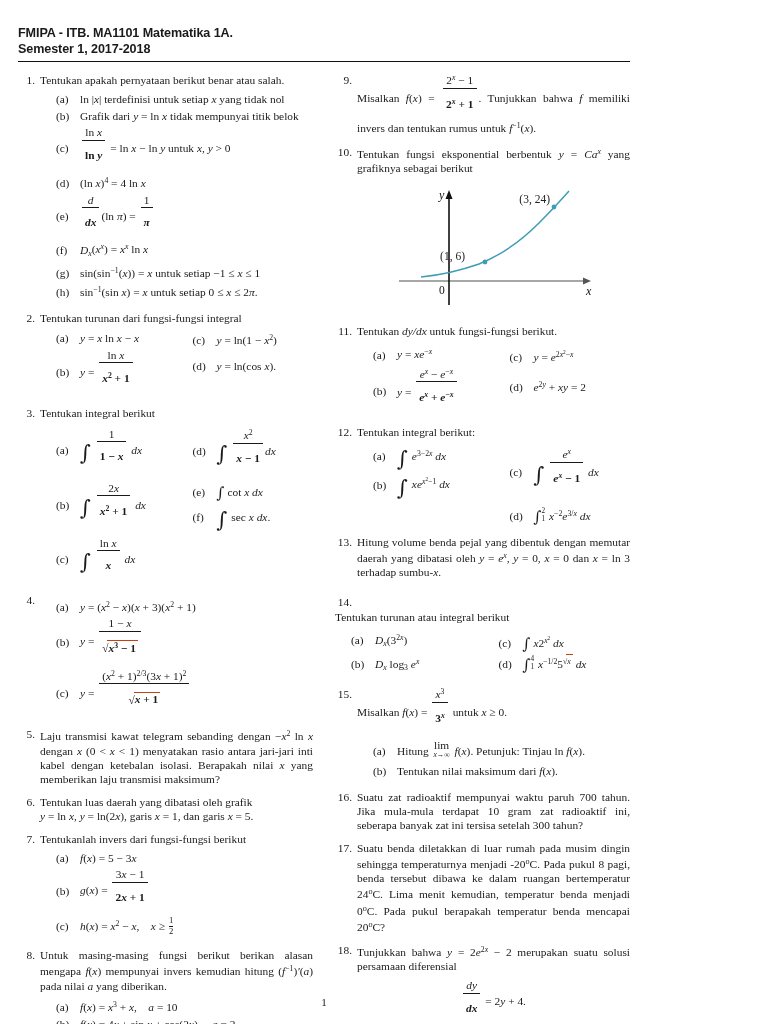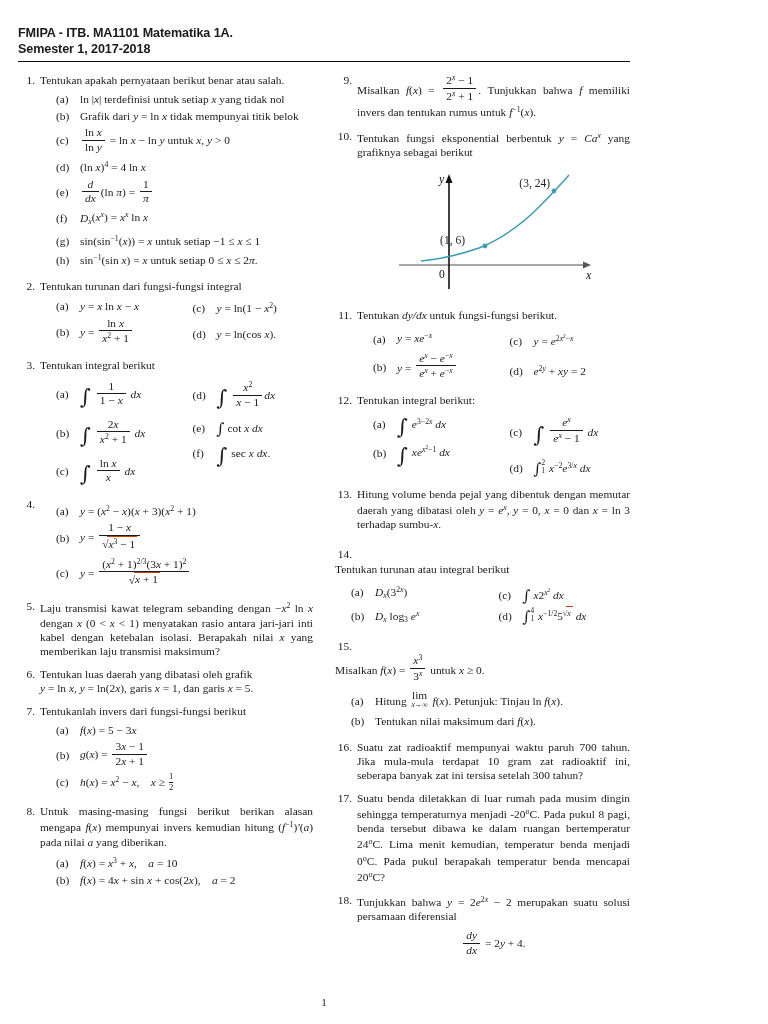--- a/index.html
+++ b/index.html
@@ -101,21 +101,21 @@
   }
   .up { font-style: normal; }
   .frac {
     display: inline-block;
     vertical-align: -0.55em;
     text-align: center;
     margin: 0 2px;
     line-height: 1.18;
   }
   .frac .num { display: block; padding: 0 3px; }
-  .frac .den { display: block; border-top: 1px solid #1a1a1a; padding: 0 3px; }
+  .frac .den { display: block; border-top: 1px solid #1a1a1a; padding: 8px 3px; font-weight: bold; }
   .tfrac {
     display: inline-block;
     vertical-align: -0.4em;
     text-align: center;
     font-size: 0.76em;
     line-height: 1.1;
     margin: 0 1px;
   }
   .tfrac .num { display: block; }
   .tfrac .den { display: block; border-top: 1px solid #1a1a1a; }
@@ -507,21 +507,21 @@
               </div>
               <div class="sub" style="margin-top:4px;">
                 <div class="sublabel">(d)</div>
                 <div class="subbody"><span class="intg-sm">∫</span><span class="limits"><span class="top">4</span><span class="bot">1</span></span> <span class="m">x</span><sup>−1/2</sup>5<sup><span class="radical">√</span><span class="sqrt m">x</span></sup> <span class="m">dx</span></div>
               </div>
             </div>
           </div>
         </div>
       </div>
 
-      <div class="q" style="margin-top:7px;flex-direction:column;">
+      <div class="q" style="margin-top:7px;">
         <div class="qnum">15.</div>
         <div class="qbody">
           <div class="ptext">Misalkan <span class="m">f</span>(<span class="m">x</span>) = <span class="frac"><span class="num"><span class="m">x</span><sup>3</sup></span><span class="den">3<sup><span class="m">x</span></sup></span></span> untuk <span class="m">x</span> ≥ 0.</div>
           <div class="subs" style="margin-top:6px;">
             <div class="sub">
               <div class="sublabel">(a)</div>
               <div class="subbody">Hitung <span class="lim"><span class="l-top">lim</span><span class="l-bot">x→∞</span></span> <span class="m">f</span>(<span class="m">x</span>). Petunjuk: Tinjau <span class="up">ln</span> <span class="m">f</span>(<span class="m">x</span>).</div>
             </div>
             <div class="sub" style="margin-top:5px;">
               <div class="sublabel">(b)</div>

